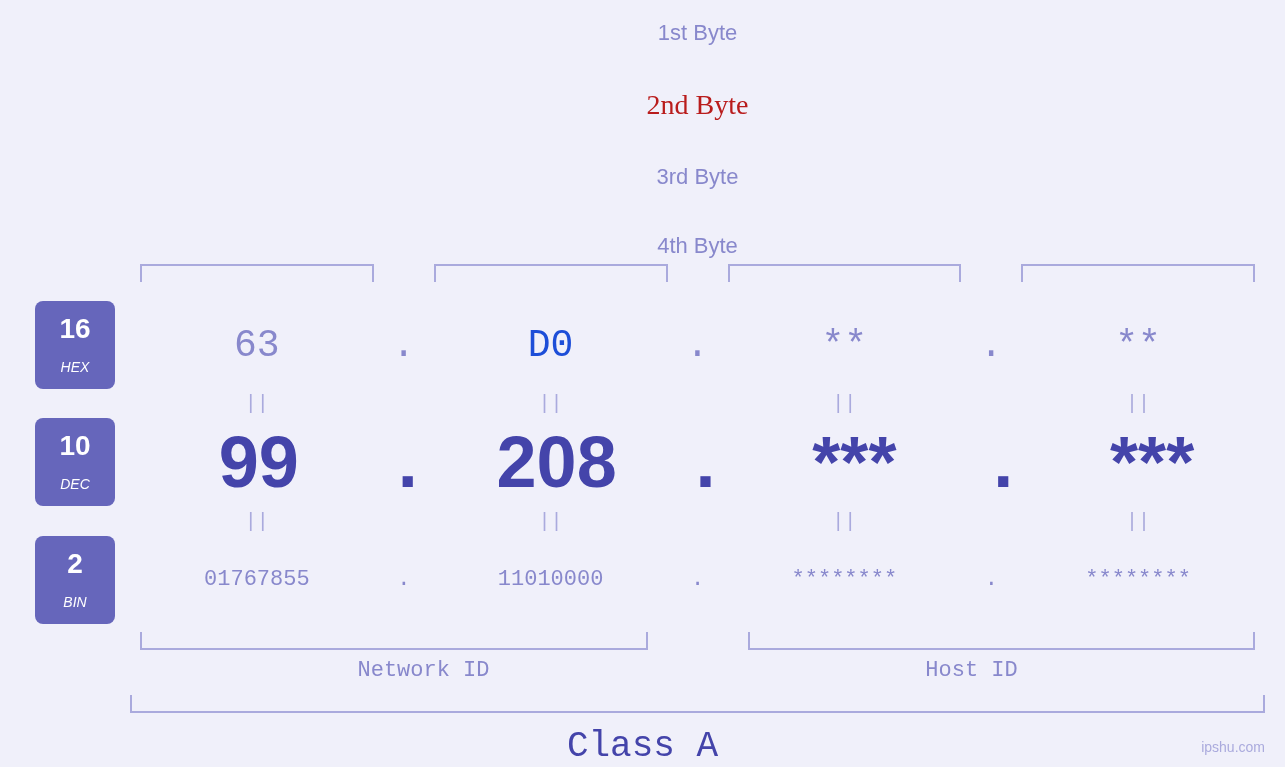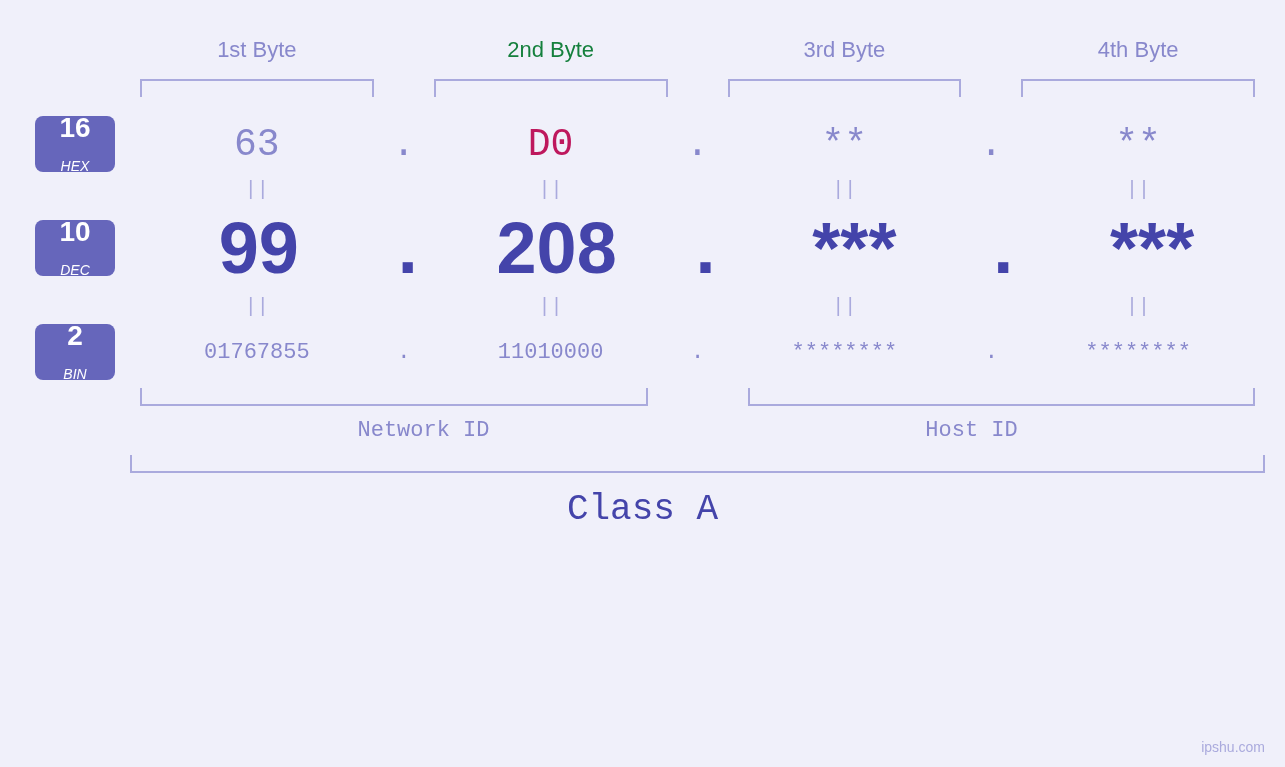--- a/index.html
+++ b/index.html
@@ -21,21 +21,21 @@
       flex-direction: column;
       align-items: center;
       padding-top: 20px;
     }
 
     .base-badge {
       background: #6666bb;
       color: white;
       border-radius: 8px;
       width: 80px;
-      height: 56px;
+      height: 88px;
       display: flex;
       flex-direction: column;
       align-items: center;
       justify-content: center;
       font-family: Arial, sans-serif;
     }
 
     .base-badge .base-num {
       font-size: 28px;
       font-weight: bold;
@@ -94,24 +94,24 @@
     .eq-symbol {
       color: #aaaadd;
       font-size: 20px;
     }
   </style>
 </head>
 <body>
 
 <div class="container">
 
-  <div style="display:flex; flex-direction:row; width:1285px; align-items:flex-end; padding-left:130px; padding-right:20px; margin-bottom:16px;">
+  <div style="display:flex; flex-direction:column; width:1285px; align-items:center; padding-left:130px; padding-right:20px; margin-bottom:5px;">
     <div class="cell" style="color:#8888cc; font-size:22px; font-family:Arial,sans-serif; text-align:center;">1st Byte</div>
     <div class="dot-medium" style="visibility:hidden;">.</div>
-    <div class="cell" style="color:#15803d; font-size:22px; font-family:Liberation Sans, sans-serif; text-align:center;">2nd Byte</div>
+    <div class="cell" style="color:#b91c1c; font-size:28px; font-family:Liberation Serif, serif; text-align:center;">2nd Byte</div>
     <div class="dot-medium" style="visibility:hidden;">.</div>
     <div class="cell" style="color:#8888cc; font-size:22px; font-family:Arial,sans-serif; text-align:center;">3rd Byte</div>
     <div class="dot-medium" style="visibility:hidden;">.</div>
     <div class="cell" style="color:#8888cc; font-size:22px; font-family:Arial,sans-serif; text-align:center;">4th Byte</div>
   </div>
 
   <div style="display:flex; flex-direction:row; width:1285px; padding-left:130px; padding-right:20px; height:22px; margin-bottom:5px;">
     <div class="cell" style="padding: 0 10px;">
       <div style="border-top:2px solid #aaaadd; border-left:2px solid #aaaadd; border-right:2px solid #aaaadd; height:18px;"></div>
     </div>
@@ -132,21 +132,21 @@
   <div style="display:flex; flex-direction:row; width:1285px; align-items:center; padding-left:20px; padding-right:20px; margin-top:10px;">
 
     <div style="width:110px; display:flex; justify-content:center;">
       <div class="base-badge">
         <span class="base-num">16</span>
         <span class="base-name">HEX</span>
       </div>
     </div>
     <div class="cell" style="color:#8888cc; font-size:38px; font-family:'Courier New',Courier,monospace; text-align:center;">63</div>
     <div class="dot-medium">.</div>
-    <div class="cell" style="color:#be185d; font-size:38px; font-family:'Courier New',Courier,monospace; ">D0</div>
+    <div class="cell" style="color:#1d4ed8; font-size:38px; font-family:'Courier New',Courier,monospace; ">D0</div>
     <div class="dot-medium">.</div>
     <div class="cell" style="color:#8888cc; font-size:38px; font-family:'Courier New',Courier,monospace; text-align:center;">**</div>
     <div class="dot-medium">.</div>
     <div class="cell" style="color:#8888cc; font-size:38px; font-family:'Courier New',Courier,monospace; text-align:center;">**</div>
   </div>
 
   <div style="display:flex; flex-direction:row; width:1285px; align-items:center; padding-left:20px; padding-right:20px; height:35px;">
     <div style="width:110px;"></div>
     <div class="cell eq-symbol">||</div>
     <div style="width:40px; flex:0 0 40px;"></div>

